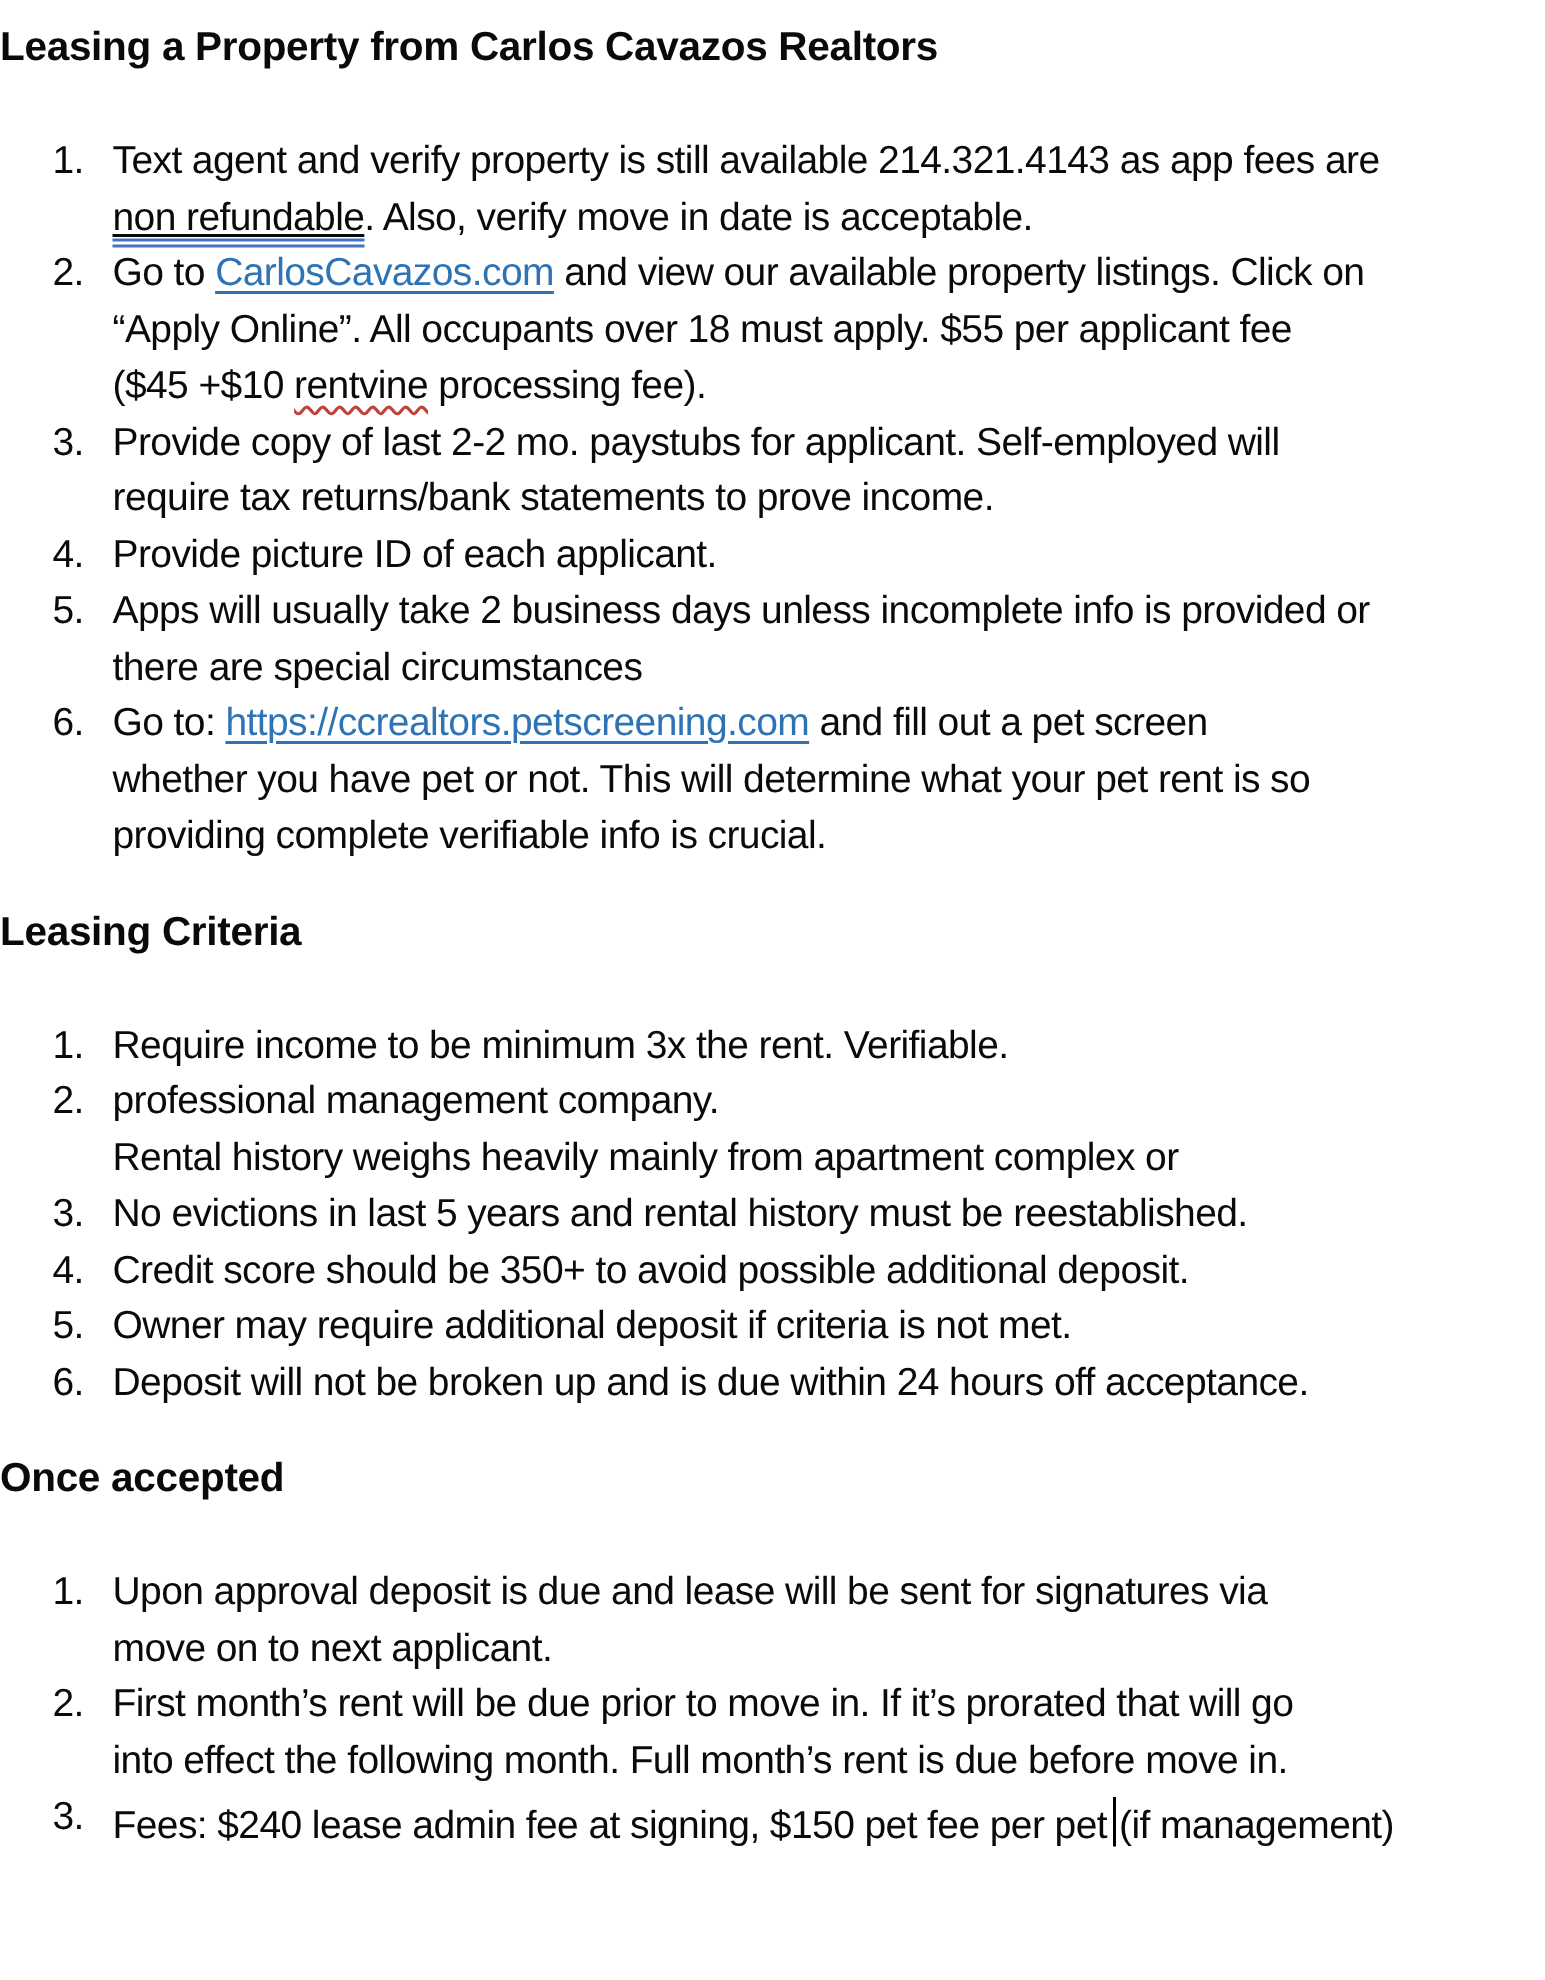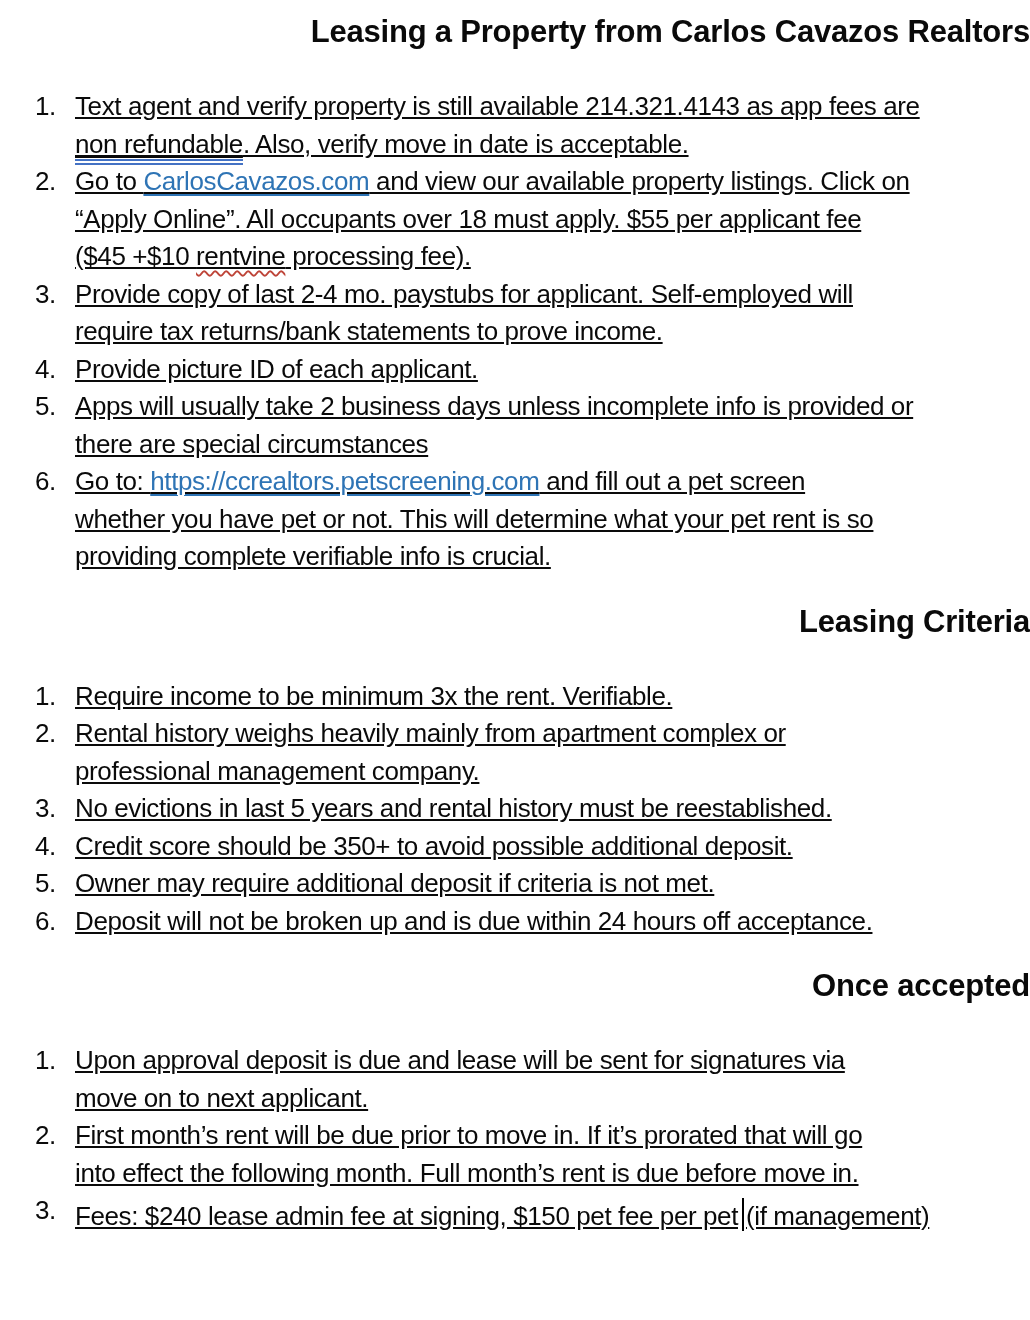--- a/index.html
+++ b/index.html
@@ -13,23 +13,23 @@
     overflow: hidden;
     font-family: "Liberation Sans", "DejaVu Sans", sans-serif;
     color: var(--text-color, #0a0a0a);
     background: var(--page-bg, #ffffff);
   }
   .page {
     padding-top: 13px;
     width: 1030px;
   }
   .doc-title, .doc-heading {
-    font-size: 31px;
+    font-size: 27px;
     font-weight: bold;
-    text-align: right;
+    text-align: left;
     margin: 0;
     line-height: 37.5px;
     height: 37.5px;
     letter-spacing: -0.2px;
     white-space: nowrap;
   }
   .doc-heading { margin-top: 27px; }
   .doc-list {
     margin-top: 37.5px;
     padding-left: 35px;
@@ -37,21 +37,21 @@
     letter-spacing: -0.4px;
   }
   .li { display: flex; }
   .num {
     flex: 0 0 40px;
     width: 40px;
     line-height: 37.5px;
     height: 37.5px;
     white-space: nowrap;
   }
-  .txt { flex: 1 1 auto; min-width: 0; text-decoration: underline; }
+  .txt { flex: 1 1 auto; min-width: 0; }
   .line {
     line-height: 37.5px;
     height: 37.5px;
     white-space: nowrap;
   }
   a.link {
     color: var(--link-color, #2E74B5);
     text-decoration: underline;
     text-decoration-thickness: 2px;
     text-underline-offset: 4px;
@@ -97,21 +97,21 @@
           <span class="num">2.</span>
           <span class="txt">
             <div class="line"><span>Go to </span><a class="link">CarlosCavazos.com</a><span> and view our available property listings. Click on</span></div>
             <div class="line"><span>“Apply Online”. All occupants over 18 must apply. $55 per applicant fee</span></div>
             <div class="line"><span>($45 +$10 </span><span class="spell">rentvine</span><span> processing fee).</span></div>
           </span>
         </div>
         <div class="li">
           <span class="num">3.</span>
           <span class="txt">
-            <div class="line"><span>Provide copy of last 2-4 mo. paystubs for applicant. Self-employed will</span></div>
+            <div class="line"><span>Provide copy of last 2-2 mo. paystubs for applicant. Self-employed will</span></div>
             <div class="line"><span>require tax returns/bank statements to prove income.</span></div>
           </span>
         </div>
         <div class="li">
           <span class="num">4.</span>
           <span class="txt">
             <div class="line"><span>Provide picture ID of each applicant.</span></div>
           </span>
         </div>
         <div class="li">
@@ -134,22 +134,22 @@
       <div class="doc-list">
         <div class="li">
           <span class="num">1.</span>
           <span class="txt">
             <div class="line"><span>Require income to be minimum 3x the rent. Verifiable.</span></div>
           </span>
         </div>
         <div class="li">
           <span class="num">2.</span>
           <span class="txt">
+            <div class="line"><span>professional management company.</span></div>
             <div class="line"><span>Rental history weighs heavily mainly from apartment complex or</span></div>
-            <div class="line"><span>professional management company.</span></div>
           </span>
         </div>
         <div class="li">
           <span class="num">3.</span>
           <span class="txt">
             <div class="line"><span>No evictions in last 5 years and rental history must be reestablished.</span></div>
           </span>
         </div>
         <div class="li">
           <span class="num">4.</span>

